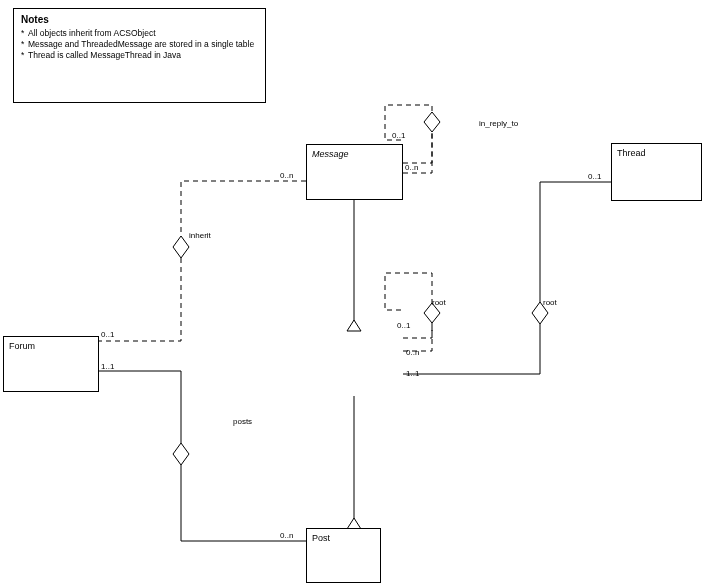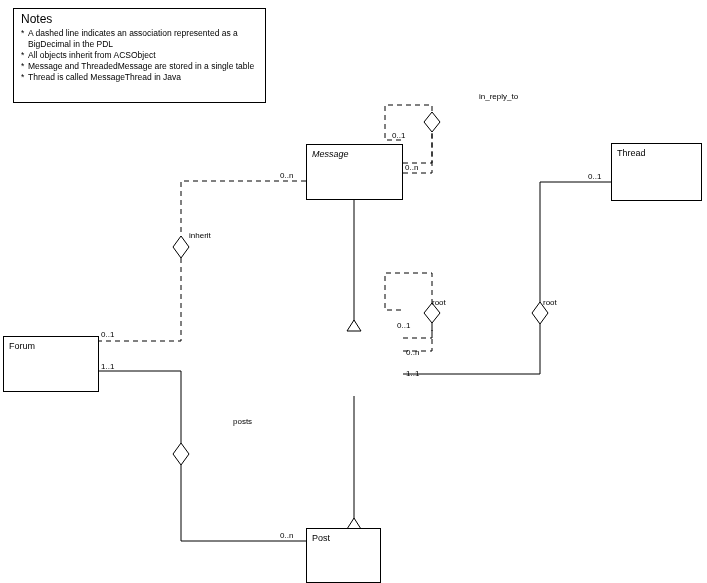--- a/index.html
+++ b/index.html
@@ -40,22 +40,22 @@
     white-space: nowrap;
   }
   .notes-box {
     position: absolute;
     border: 1px solid #000000;
     background: #ffffff;
     box-sizing: border-box;
     padding: 5px 6px 4px 7px;
   }
   .notes-title {
-    font-size: 12px;
-    font-weight: normal;
+    font-size: 10px;
+    font-weight: bold;
     margin: 0 0 3px 0;
     line-height: 11px;
   }
   .notes-list {
     margin: 0;
     padding: 0;
     list-style: none;
   }
   .notes-list li {
     font-size: 8.5px;
@@ -110,21 +110,20 @@
     <polyline points="181,465 181,541 306,541" fill="none" stroke="#000000" stroke-width="1"></polyline>
     <polygon points="181,443 189,454 181,465 173,454" fill="#ffffff" stroke="#000000" stroke-width="1"></polygon>
 
     <line x1="354" y1="396" x2="354" y2="528" stroke="#000000" stroke-width="1"></line>
     <polygon points="354,518 347,529 361,529" fill="#ffffff" stroke="#000000" stroke-width="1"></polygon>
   </svg>
 
   <div class="notes-box" style="left:13px; top:8px; width:253px; height:95px;">
     <div class="notes-title">Notes</div>
     <ul class="notes-list">
-      <li>A dashed line indicates an association represented as a BigDecimal in the PDL</li>
       <li>All objects inherit from ACSObject</li>
       <li>Message and ThreadedMessage are stored in a single table</li>
       <li>Thread is called MessageThread in Java</li>
     </ul>
   </div>
 
   <div class="box" style="left:306px; top:144px; width:97px; height:56px;font-style:italic;">
     <span class="box-label">Message</span>
   </div>
 
@@ -134,21 +133,21 @@
 
   <div class="box" style="left:3px; top:336px; width:96px; height:56px;">
     <span class="box-label">Forum</span>
   </div>
 
 
   <div class="box" style="left:306px; top:528px; width:75px; height:55px;">
     <span class="box-label">Post</span>
   </div>
 
-  <span class="lbl" style="left:434px; top:92px;padding-left:45px;">in_reply_to</span>
+  <span class="lbl" style="left:434px; top:119px;padding-left:45px;">in_reply_to</span>
   <span class="lbl" style="left:189px; top:231px;">inherit</span>
   <span class="lbl" style="left:432px; top:298px;">root</span>
   <span class="lbl" style="left:543px; top:298px;">root</span>
   <span class="lbl" style="left:189px; top:417px;margin-left:44px;">posts</span>
 
   <span class="lbl" style="left:392px; top:131px;">0..1</span>
   <span class="lbl" style="left:405px; top:163px;">0..n</span>
   <span class="lbl" style="left:280px; top:171px;">0..n</span>
   <span class="lbl" style="left:588px; top:172px;">0..1</span>
   <span class="lbl" style="left:101px; top:330px;">0..1</span>

